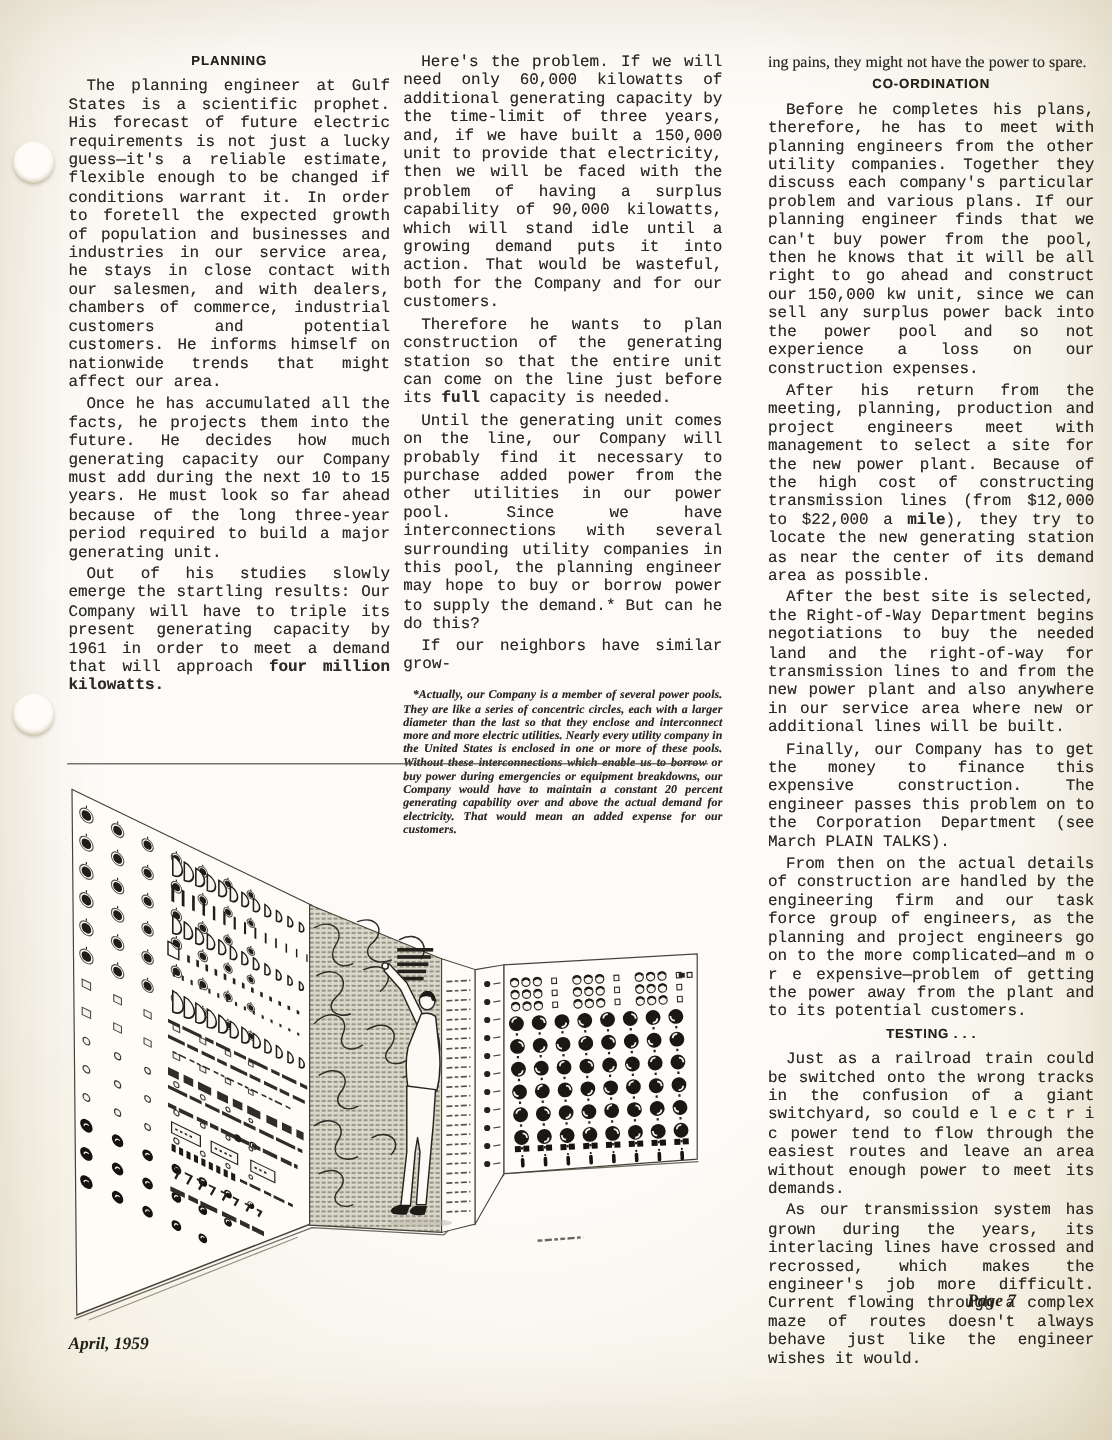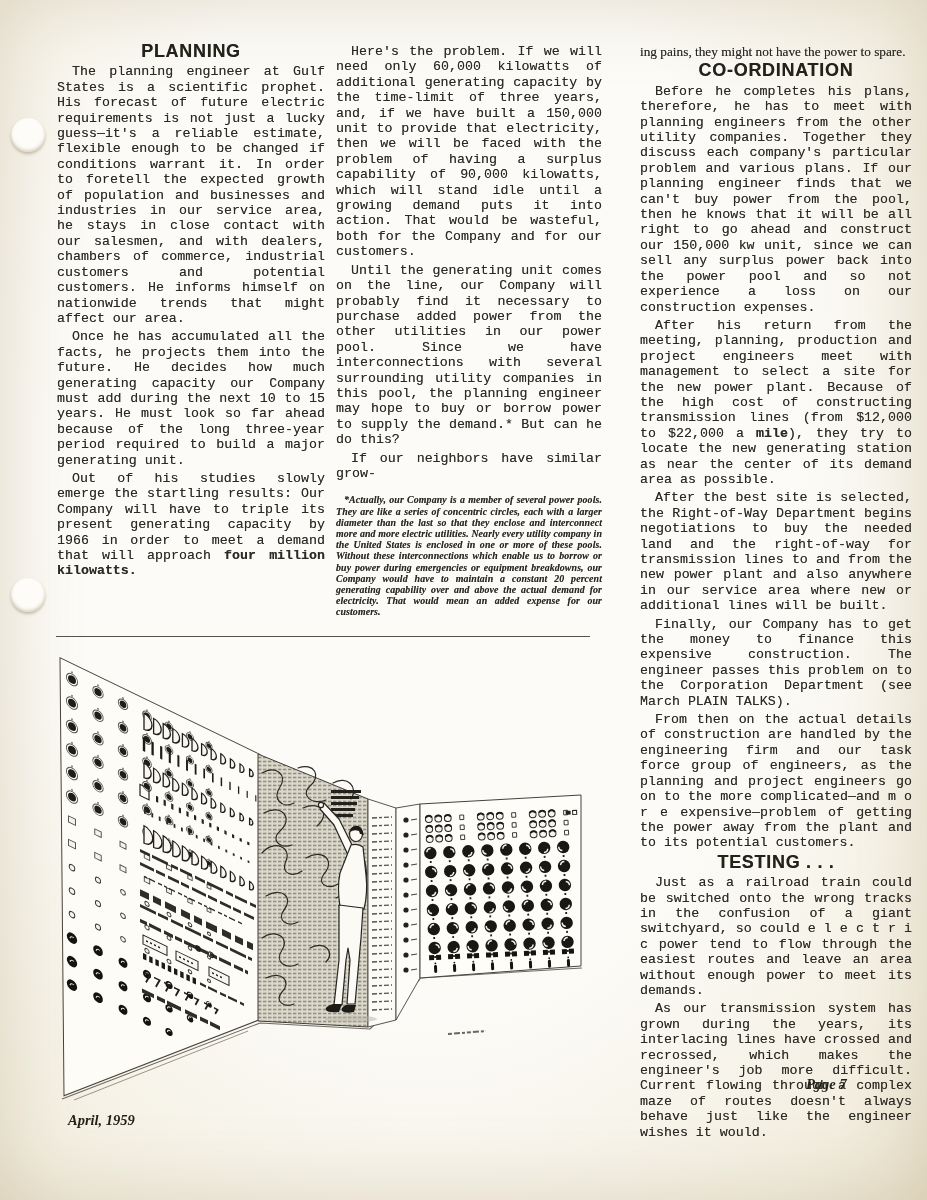--- a/index.html
+++ b/index.html
@@ -10,53 +10,54 @@
     font-family:"Liberation Serif", serif;color:#2b2a25;
   }
   .col{position:absolute;top:44px;width:268px;text-align:justify;
        font-size:13.3px;line-height:15.4px;hyphens:auto;
        text-shadow:0 0 .4px rgba(40,38,32,.55);}
   .col1{left:57px;}
   .col2{left:336px;width:266px;}
   .col3{left:608px;width:272px;margin-left:32px;}
   .col p{margin:0 0 3px;}
   .ind{text-indent:15px;font-family:Liberation Mono, monospace;}
-  h2{font-family:"Liberation Sans", sans-serif;font-size:18px;font-weight:700;
+  h2{font-family:"Liberation Sans", sans-serif;font-size:11px;font-weight:700;
      letter-spacing:.7px;text-align:center;margin:0 0 5px;color:#232219;}
   .col3 h2{margin-top:4px;}
   .footnote{font-size:9.9px;line-height:11.2px;font-weight:700;margin-top:13px;
             text-align:justify;text-indent:8px;letter-spacing:.1px;font-style:italic;}
   .rule{position:absolute;left:56px;top:636px;width:534px;height:1px;background:#57534a;}
   .illus{position:absolute;left:48px;top:648px;width:548px;height:455px;margin:0;}
   .footer{position:absolute;font-style:italic;font-weight:700;font-size:14.5px;color:#232219;}
-  .fl{left:68px;top:1112px;}
+  .fl{left:57px;top:1112px;}
   .fr{left:806px;top:1076px;}
   .hole{position:absolute;left:11px;width:34px;height:34px;border-radius:50%;
         background:#fdfcf9;
         box-shadow:0 2px 3px rgba(140,125,95,.45), inset 0 -2px 3px rgba(205,195,170,.65);}
   .hole1{top:118px;}
   .hole2{top:578px;}
 </style>
 </head>
 <body>
 
 <div class="paper">
 
   <div class="hole hole1"></div>
   <div class="hole hole2"></div>
 
   <section class="col col1">
     <h2>PLANNING</h2>
     <p class="ind">The planning engineer at Gulf States is a scientific prophet. His forecast of future electric requirements is not just a lucky guess—it's a reliable estimate, flexible enough to be changed if conditions warrant it. In order to foretell the expected growth of population and businesses and industries in our service area, he stays in close contact with our salesmen, and with dealers, chambers of commerce, industrial customers and potential customers. He informs himself on nationwide trends that might affect our area.</p>
     <p class="ind">Once he has accumulated all the facts, he projects them into the future. He decides how much generating capacity our Company must add during the next 10 to 15 years. He must look so far ahead because of the long three-year period required to build a major generating unit.</p>
-    <p class="ind"><span>Out of his studies slowly emerge the startling results: Our Company will have to triple its present generating capacity by 1966 in order to meet a demand that will approach </span><b>four million kilowatts.</b></p>
+    <p class="ind"><span>Out of his studies slowly emerge the startling results: Our Company will have to triple its present generating capacity by 1961 in order to meet a demand that will approach </span><b>four million kilowatts.</b></p>
   </section>
 
   <section class="col col2">
     <p class="ind">Here's the problem. If we will need only 60,000 kilowatts of additional generating capacity by the time-limit of three years, and, if we have built a 150,000 unit to provide that electricity, then we will be faced with the problem of having a surplus capability of 90,000 kilowatts, which will stand idle until a growing demand puts it into action. That would be wasteful, both for the Company and for our customers.</p>
+    <p class="ind"><span>Therefore he wants to plan construction of the generating station so that the entire unit can come on the line just before its </span><b>full</b><span> capacity is needed.</span></p>
     <p class="ind">Until the generating unit comes on the line, our Company will probably find it necessary to purchase added power from the other utilities in our power pool. Since we have interconnections with several surrounding utility companies in this pool, the planning engineer may hope to buy or borrow power to supply the demand.* But can he do this?</p>
     <p class="ind">If our neighbors have similar grow-</p>
     <div class="footnote">*Actually, our Company is a member of several power pools. They are like a series of concentric circles, each with a larger diameter than the last so that they enclose and interconnect more and more electric utilities. Nearly every utility company in the United States is enclosed in one or more of these pools. Without these interconnections which enable us to borrow or buy power during emergencies or equipment breakdowns, our Company would have to maintain a constant 20 percent generating capability over and above the actual demand for electricity. That would mean an added expense for our customers.</div>
   </section>
 
   <section class="col col3">
     <p>ing pains, they might not have the power to spare.</p>
     <h2>CO-ORDINATION</h2>
     <p class="ind">Before he completes his plans, therefore, he has to meet with planning engineers from the other utility companies. Together they discuss each company's particular problem and various plans. If our planning engineer finds that we can't buy power from the pool, then he knows that it will be all right to go ahead and construct our 150,000 kw unit, since we can sell any surplus power back into the power pool and so not experience a loss on our construction expenses.</p>
     <p class="ind"><span>After his return from the meeting, planning, production and project engineers meet with management to select a site for the new power plant. Because of the high cost of constructing transmission lines (from $12,000 to $22,000 a </span><b>mile</b><span>), they try to locate the new generating station as near the center of its demand area as possible.</span></p>

